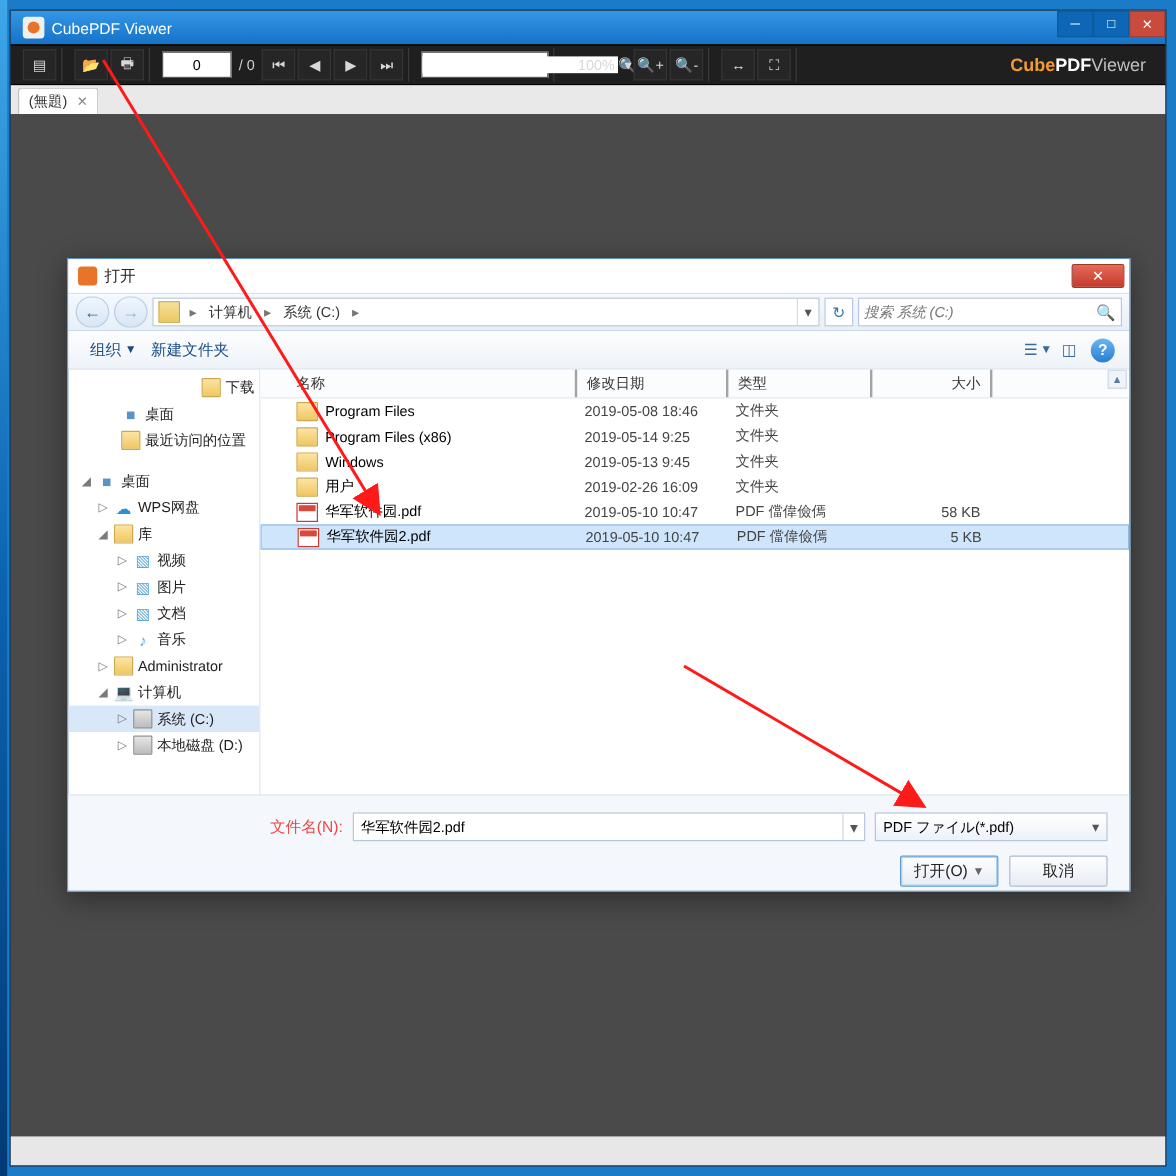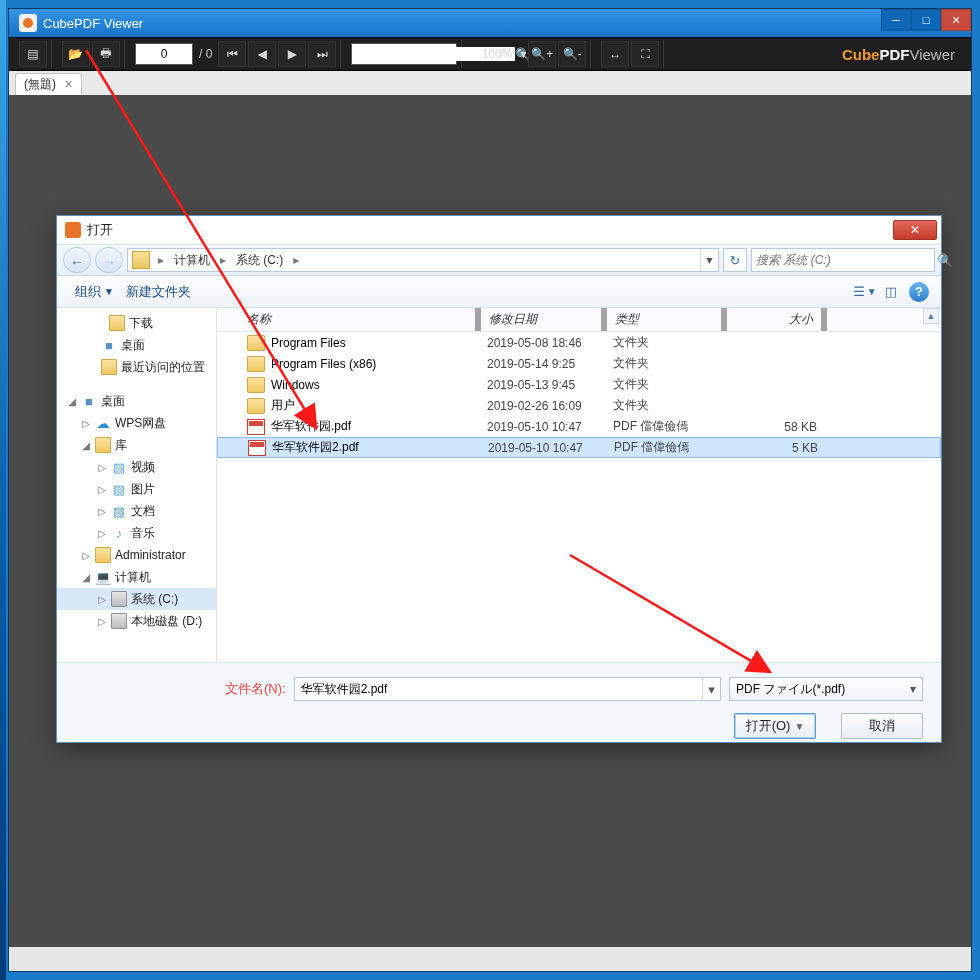--- a/index.html
+++ b/index.html
@@ -53,21 +53,21 @@
 .dlg-nav { height:32px; background:linear-gradient(#f5f9fd,#e6eff8); border-top:1px solid #d6e3f0; border-bottom:1px solid #c9d9ea; display:flex; align-items:center; padding:0 6px; gap:4px; }
 .navarrow { width:28px; height:26px; border-radius:13px; background:linear-gradient(#eef5fc,#d8e6f5); border:1px solid #b8cde3; display:flex; align-items:center; justify-content:center; color:#3a6a9a; font-size:14px; cursor:pointer; }
 .navarrow.fwd{color:#9ab4cb;}
 .breadcrumb { flex:1; height:24px; background:#fff; border:1px solid #b9c8da; display:flex; align-items:center; font-size:12px; color:#333; }
 .bc-icon{width:18px;height:18px;margin:0 4px;background:linear-gradient(#f8e09a,#e9c863);border:1px solid #caa640;}
 .bc-seg{display:flex;align-items:center;height:100%;}
 .bc-seg .lbl{padding:0 6px;cursor:pointer;}
 .bc-seg .ar{width:14px;color:#777;display:flex;align-items:center;justify-content:center;cursor:pointer;}
 .bc-drop{width:18px;display:flex;align-items:center;justify-content:center;color:#555;border-left:1px solid #d3dde8;height:100%;cursor:pointer;}
 .refresh{width:24px;height:24px;border:1px solid #b9c8da;background:#fff;display:flex;align-items:center;justify-content:center;color:#3874b2;font-size:13px;cursor:pointer;}
-.searchfield{width:184px;height:24px;border:1px solid #b9c8da;background:#fff;display:flex;align-items:center;padding:0 4px;gap:24px;}
+.searchfield{width:220px;height:24px;border:1px solid #b9c8da;background:#fff;display:flex;align-items:center;padding:0 4px;gap:24px;}
 .searchfield input{flex:1;border:none;outline:none;font-size:12px;color:#888;font-style:italic;}
 .searchfield .mag{color:#557aa5;font-size:13px;}
 
 .dlg-toolbar { height:32px; background:linear-gradient(#fdfdfe,#eef3f9); border-bottom:1px solid #d6e0ec; display:flex; align-items:center; padding:0 12px; font-size:13px; }
 .dlg-toolbar .lnk{color:#1a4d87;cursor:pointer;padding:4px 6px;display:flex;align-items:center;gap:3px;}
 .dlg-toolbar .spacer{flex:1;}
 .dlg-toolbar .viewbtn{display:flex;align-items:center;gap:2px;padding:2px 4px;cursor:pointer;color:#3a6a9a;}
 .dlg-toolbar .helpbtn{width:20px;height:20px;border-radius:10px;background:linear-gradient(#6cb5f2,#2a7ed0);color:#fff;display:flex;align-items:center;justify-content:center;font-size:13px;font-weight:bold;cursor:pointer;margin-left:8px;}
 
 .dlg-body { flex:1; display:flex; min-height:0; }
@@ -77,21 +77,21 @@
 .tree-item .tw{width:14px;display:flex;align-items:center;justify-content:center;color:#7a7a7a;font-size:10px;}
 .tree-item .ic{width:16px;height:16px;margin:0 4px 0 2px;display:flex;align-items:center;justify-content:center;font-size:13px;}
 .ic-folder{background:linear-gradient(#fce4a2,#efc762);border:1px solid #cda84c;border-radius:1px;}
 .ic-desktop{color:#5c93c7;}
 .ic-disk{background:linear-gradient(#e6e6e6,#bcbcbc);border:1px solid #8f8f8f;border-radius:1px;}
 .ic-lib{color:#5fa8de;}
 .ic-wps{color:#2a8ed8;}
 
 .filepane { flex:1; display:flex; flex-direction:column; position:relative; }
 .file-headers { height:24px; display:flex; align-items:center; border-bottom:1px solid #e4e9f0; font-size:12px; color:#333; background:#fbfcfe; }
-.fh { padding:0 8px; height:100%; display:flex; align-items:center; border-right:6px solid #a3a3a3; cursor:pointer;font-style:italic; }
+.fh { padding:0 8px; height:100%; display:flex; align-items:center; border-right:2px solid #a3a3a3; cursor:pointer; }
 .fh.name{width:264px;padding-left:30px;}
 .fh.date{width:126px;text-align:center;}
 .fh.type{width:120px;}
 .fh.size{width:100px;justify-content:flex-end;}
 
 .file-list { flex:1; overflow:auto; font-size:12px; }
 .file-row { height:21px; display:flex; align-items:center; cursor:pointer; }
 .file-row.selected{background:#cfe5fb;border:1px solid #8fb9e5;}
 .file-row .icon{width:18px;height:16px;margin:0 6px 0 30px;display:flex;align-items:center;justify-content:center;}
 .file-row .ic-pdf{background:#fff;border:1px solid #c93b30;position:relative;}
@@ -103,21 +103,21 @@
 .scroll-arrow{position:absolute;right:2px;width:16px;height:16px;background:#f0f3f8;border:1px solid #cfd8e4;display:flex;align-items:center;justify-content:center;font-size:9px;color:#5c7aa0;cursor:pointer;}
 
 .dlg-footer { height:80px; border-top:1px solid #e0e6ee; background:#f4f7fb; padding:14px 18px 10px 18px; display:flex; flex-direction:column; gap:12px; }
 .fn-row { display:flex; align-items:center; gap:8px; font-size:13px; }
 .fn-label{white-space:nowrap;color:#ef4444;padding-left:150px;}
 .fn-input{flex:1;height:24px;border:1px solid #b7c6d9;background:#fff;display:flex;align-items:center;}
 .fn-input input{flex:1;border:none;outline:none;padding:0 6px;font-size:12px;}
 .fn-input .dd{width:18px;display:flex;align-items:center;justify-content:center;color:#555;border-left:1px solid #d0d8e3;cursor:pointer;height:100%;}
 .filter{width:194px;height:24px;border:1px solid #b7c6d9;background:linear-gradient(#fff,#edf2f8);display:flex;align-items:center;padding:0 6px;font-size:12px;cursor:pointer;}
 .filter .dd{margin-left:auto;color:#555;}
-.btn-row{display:flex;justify-content:flex-end;gap:25px;}
+.btn-row{display:flex;justify-content:flex-end;gap:9px;}
 .btn{min-width:82px;height:26px;border:1px solid #adbcce;background:linear-gradient(#fefefe,#e7edf4);border-radius:2px;font-size:13px;display:flex;align-items:center;justify-content:center;cursor:pointer;color:#222;}
 .btn.primary{border:1px solid #5d9cd3;box-shadow:0 0 0 1px #aed2f1 inset;}
 .btn .dd{margin-left:4px;font-size:10px;color:#666;}
 
 
 .arrow-svg{position:absolute;pointer-events:none;z-index:5000;}
 </style>
 </head>
 <body>
 
@@ -229,21 +229,21 @@
         <span style="font-size:10px">▼</span>
       </div>
     <div class="viewbtn">
         <span>◫</span>
       </div>
     <div class="helpbtn">?</div>
   </div>
 
   <div class="dlg-body">
     <div class="sidebar" id="tree">
-        <div class="tree-item" style="padding-left: 36px;">
+        <div class="tree-item" style="padding-left: 36px; justify-content: flex-end;">
           <span class="tw"></span>
           <span class="ic ic-folder"></span>
           <span>下载</span>
         </div>
         <div class="tree-item" style="padding-left: 28px;">
           <span class="tw"></span>
           <span class="ic ic-desktop">■</span>
           <span>桌面</span>
         </div>
         <div class="tree-item" style="padding-left: 28px;">

